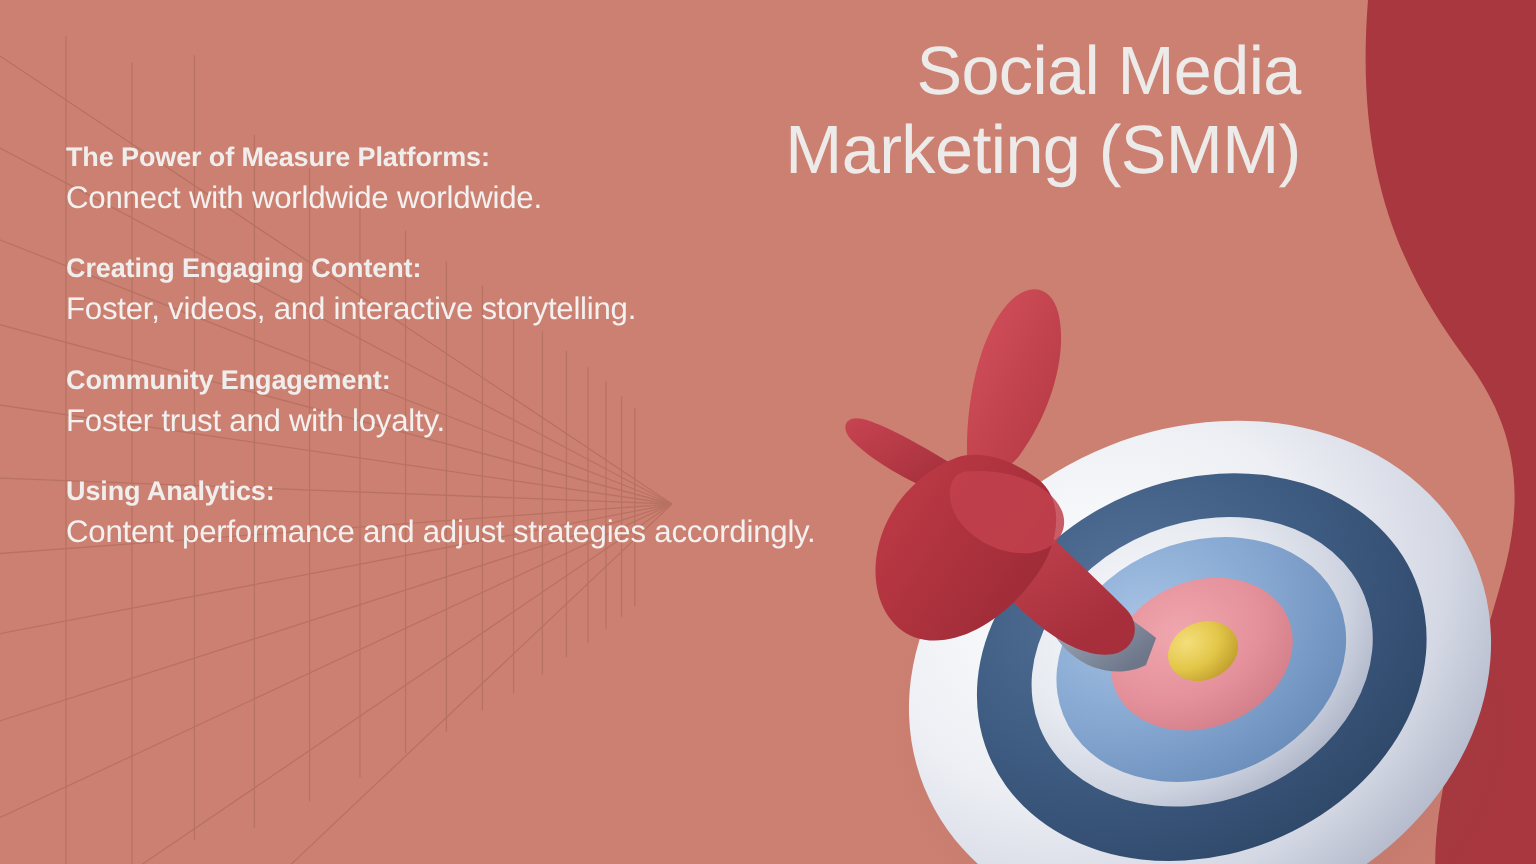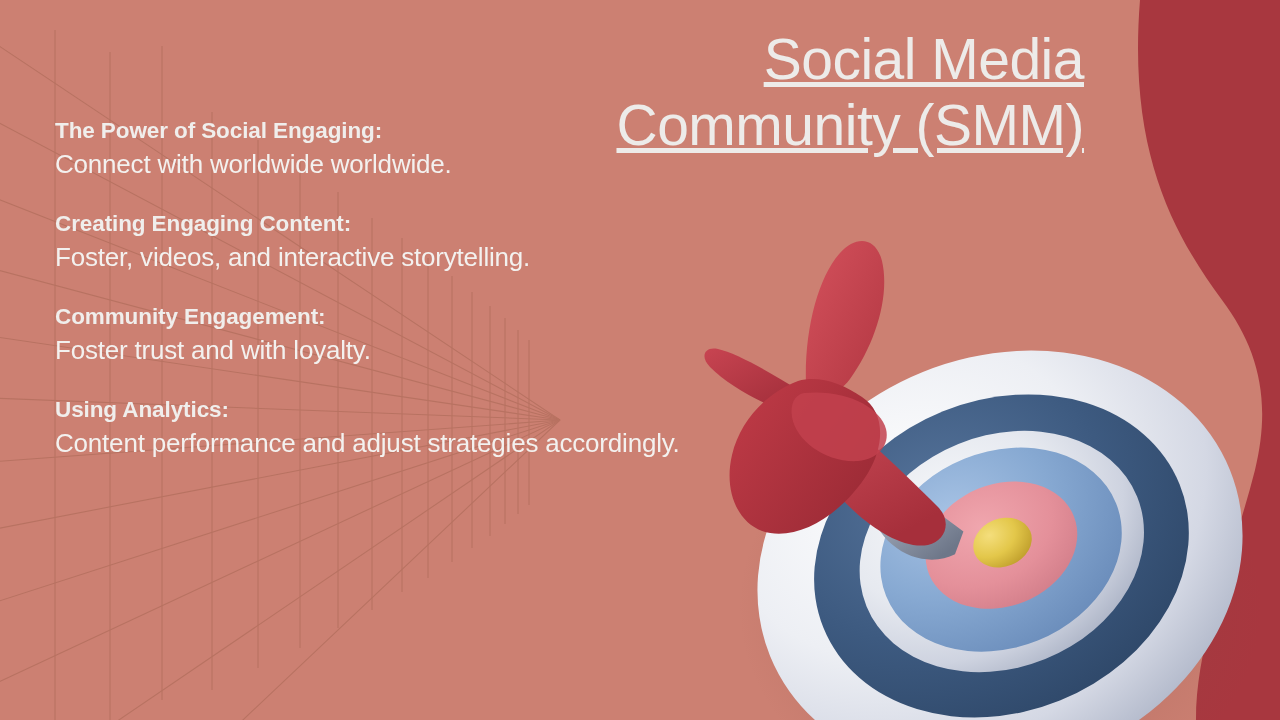--- a/index.html
+++ b/index.html
@@ -33,21 +33,20 @@
     z-index:6;
   }
   #title-block .tline {
     display:block;
     color:#EDEBE9;
     font-size:57px;
     font-weight:400;
     line-height:1.16;
     letter-spacing:-0.5px;
     white-space:nowrap;
-    text-decoration:underline;
   }
 
   
   #bullets {
     position:absolute;
     left:55px;
     top:116px;
     width:660px;
     z-index:6;
   }
@@ -237,26 +236,26 @@
         <path d="M104,178 C146,174 180,192 186,214
                  C190,230 178,244 158,246
                  C126,248 96,226 92,202
                  C90,190 94,180 104,178 Z" fill="#C2414E" opacity="0.85"></path>
       </g>
     </svg>
   </div>
 
   <div id="title-block">
     <span class="tline">Social Media</span>
-    <span class="tline">Community (SMM)</span>
+    <span class="tline">Marketing (SMM)</span>
   </div>
 
   <div id="bullets">
     <div class="bullet">
-      <span class="b-head">The Power of Social Engaging:</span>
+      <span class="b-head">The Power of Measure Platforms:</span>
       <span class="b-body">Connect with worldwide worldwide.</span>
     </div>
     <div class="bullet">
       <span class="b-head">Creating Engaging Content:</span>
       <span class="b-body">Foster, videos, and interactive storytelling.</span>
     </div>
     <div class="bullet">
       <span class="b-head">Community Engagement:</span>
       <span class="b-body">Foster trust and with loyalty.</span>
     </div>

